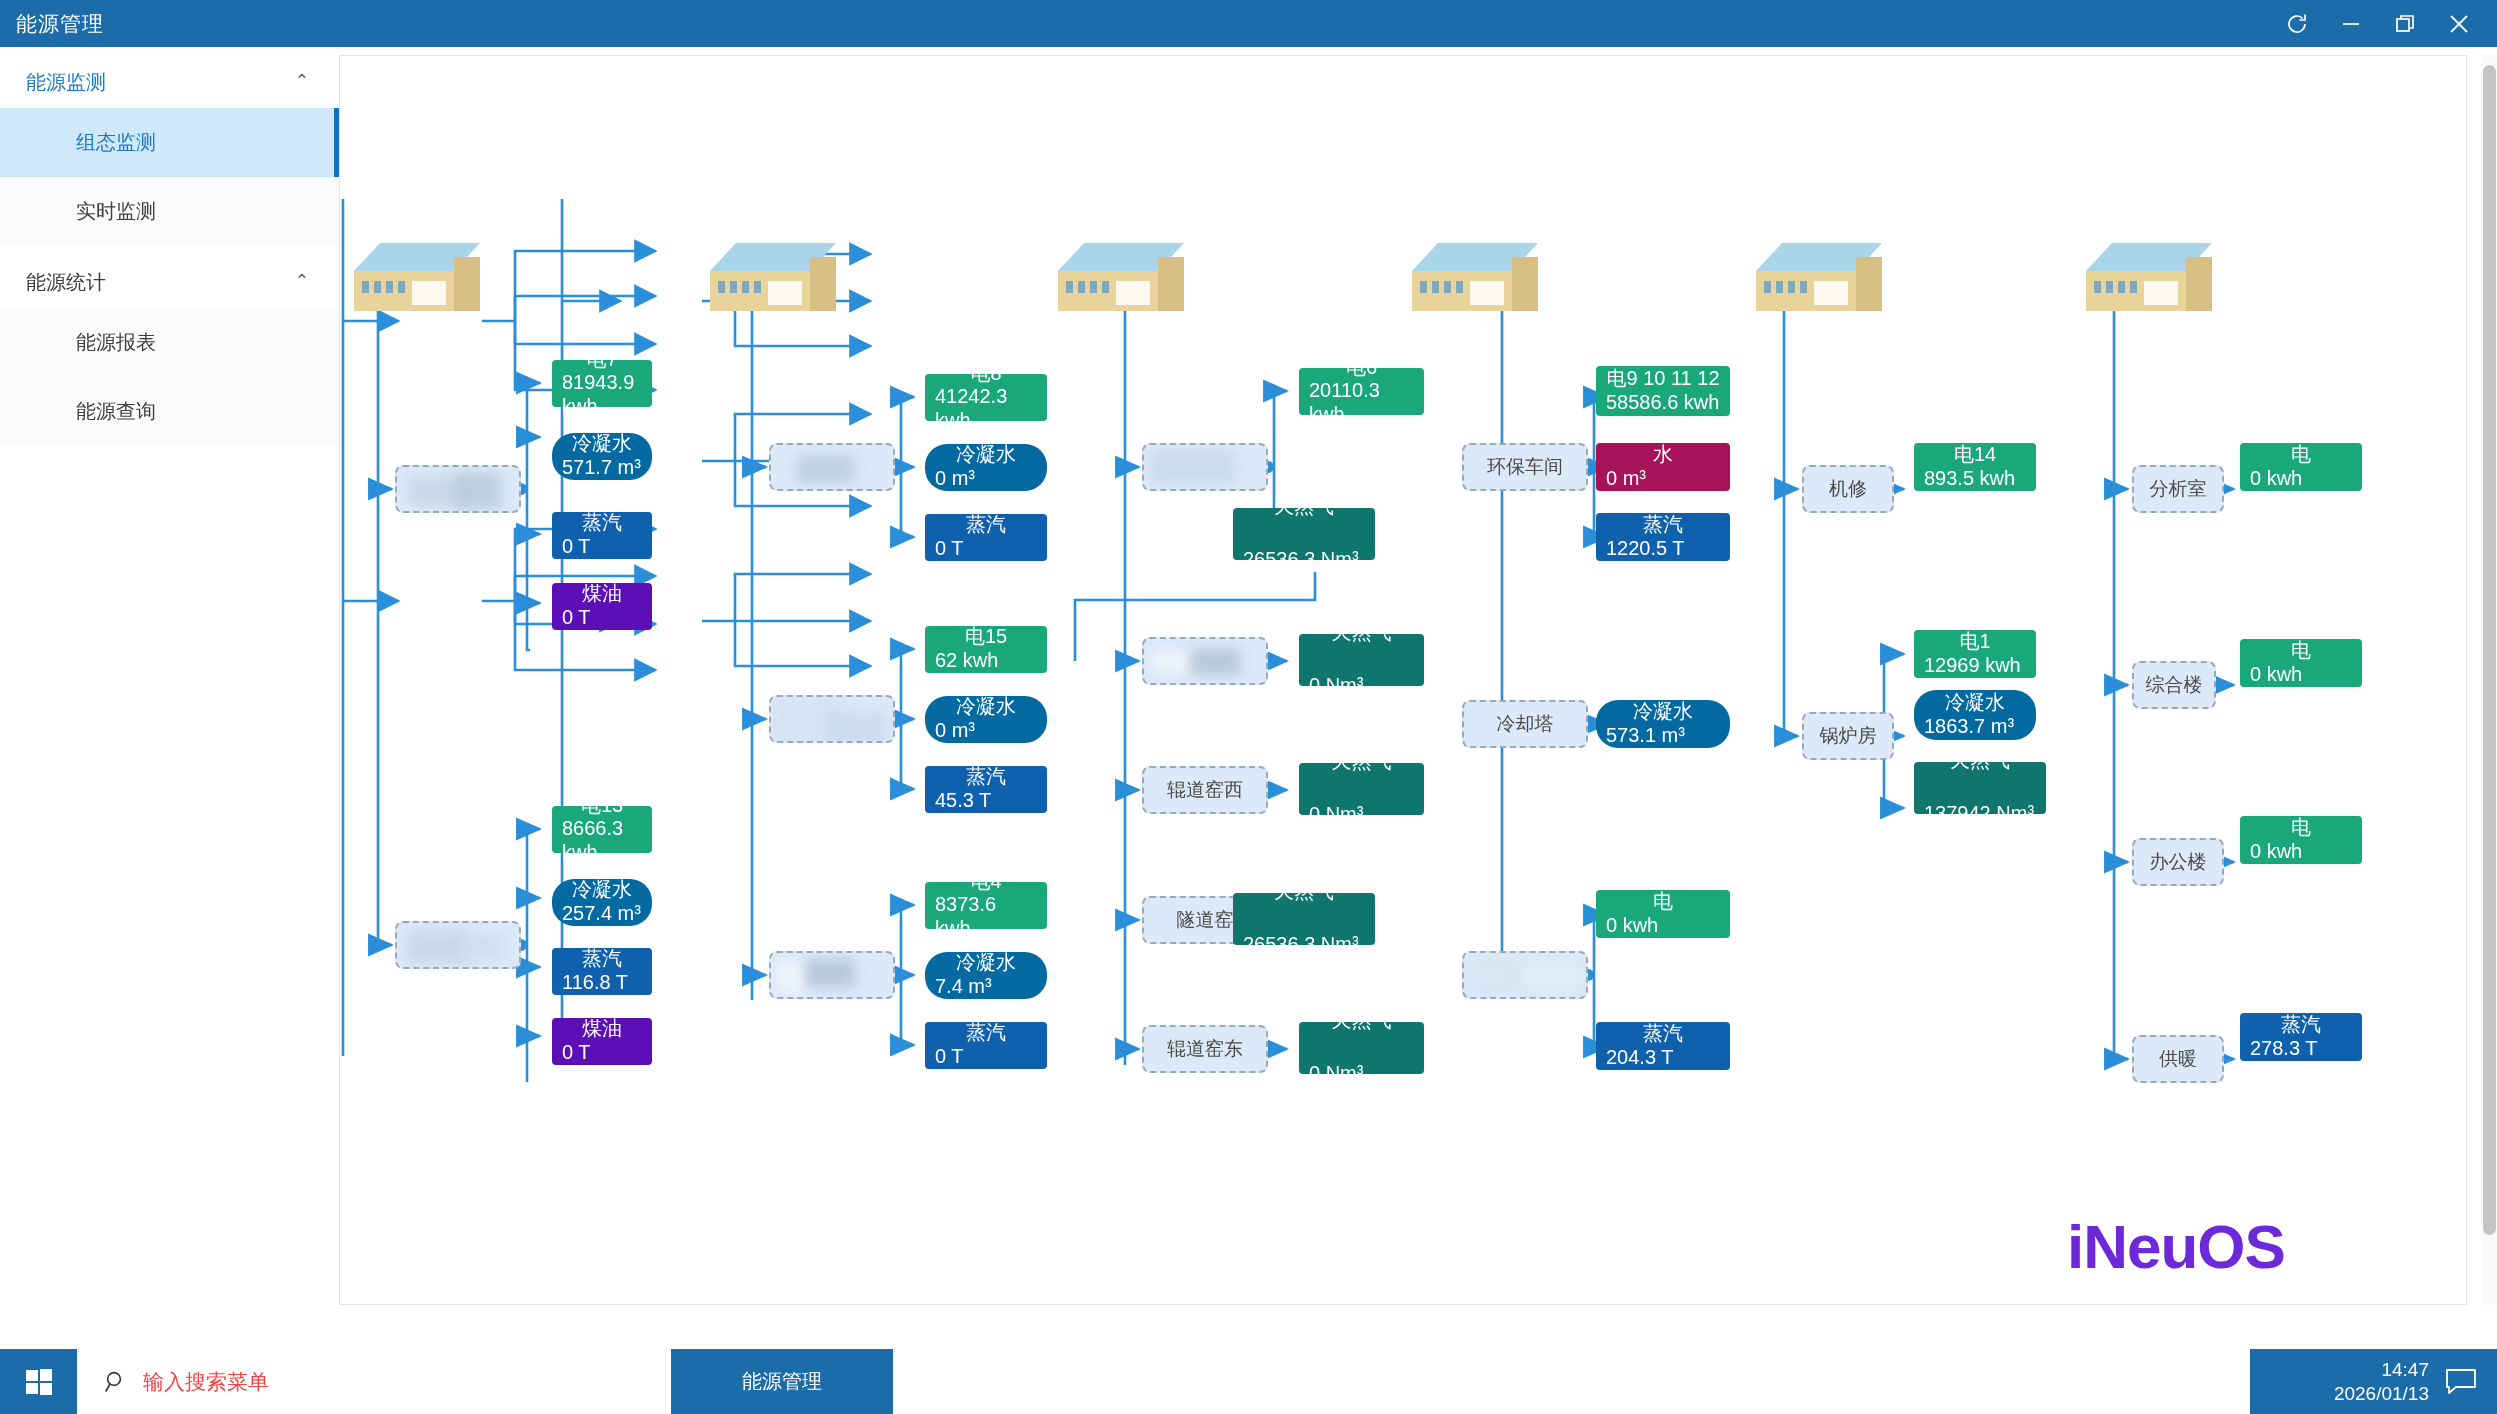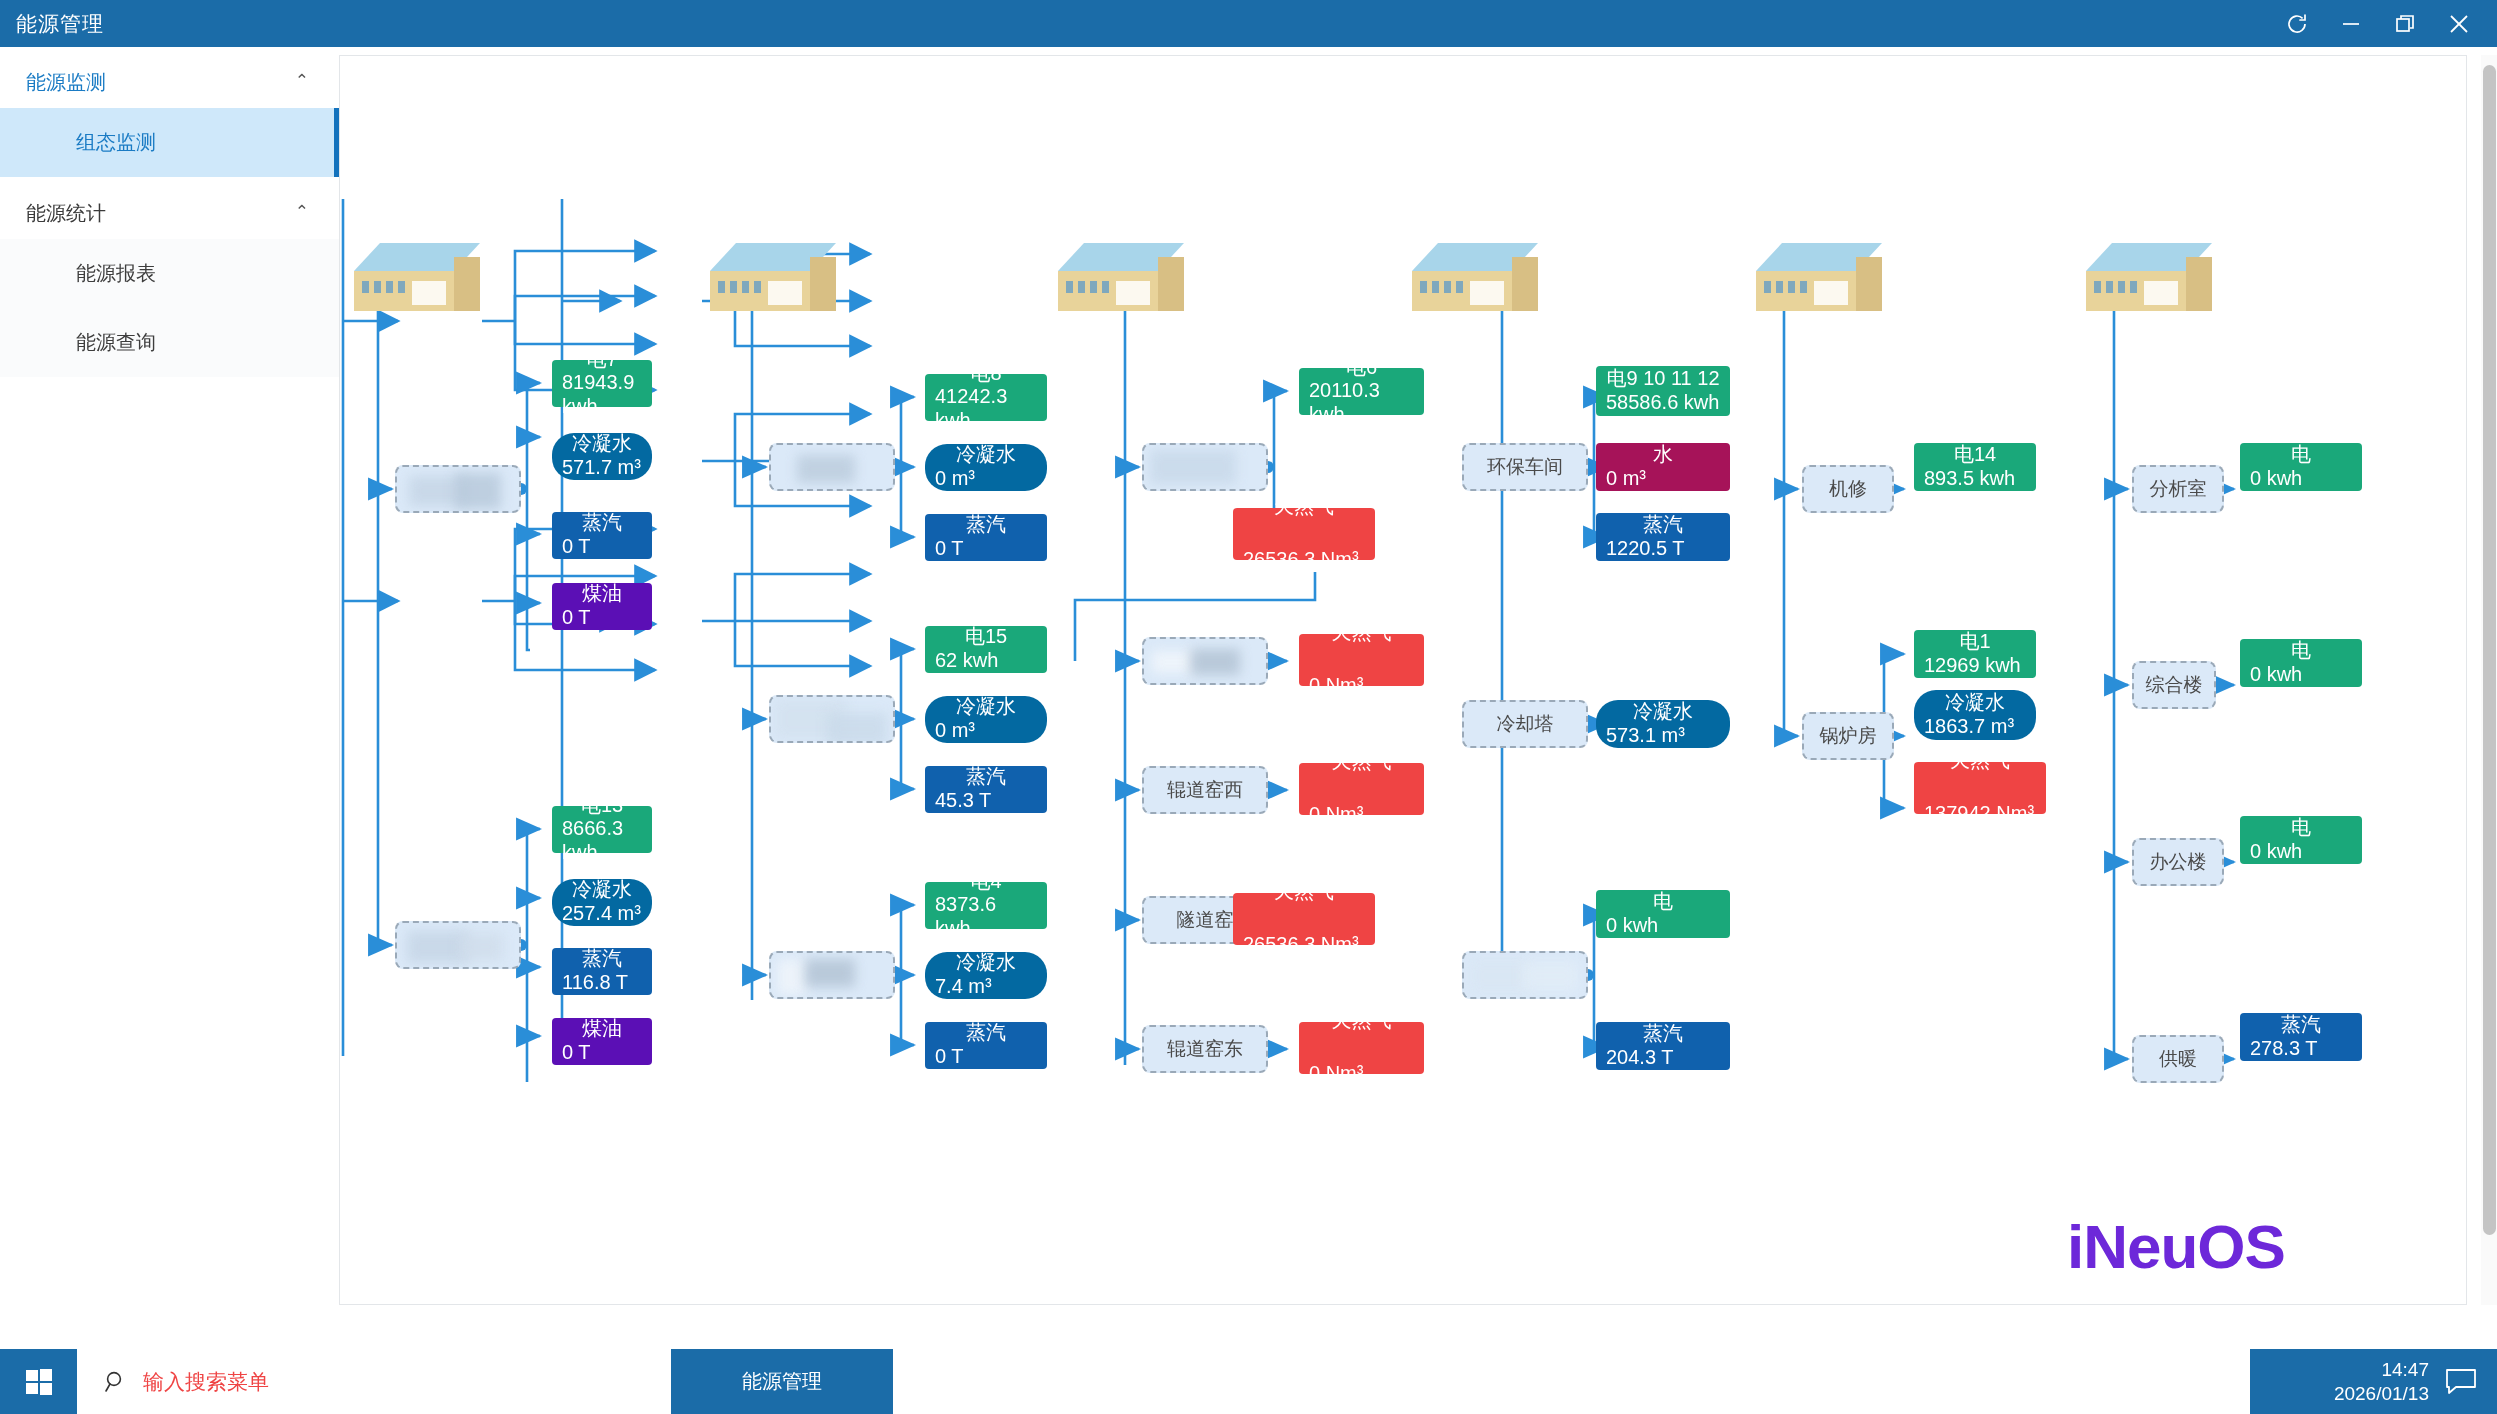--- a/index.html
+++ b/index.html
@@ -78,21 +78,21 @@
     padding: 2px 10px 3px 10px;
     font-size: 20px; line-height: 1.18;
   }
   .node .n-title { text-align: center; font-weight: 400; }
   .node .n-val   { text-align: left; }
   .c-green  { background: #1aa87a; }
   .c-amber  { background: #0369a1; border-radius: 22px; }
   .c-blue   { background: #1061ad; }
   .c-purple { background: #5b0fb5; }
   .c-magenta{ background: #a61359; }
-  .c-violet { background: #ef4444; gap: 29px; }
+  .c-violet { background: #0f766e; gap: 29px; }
 
   .proc {
     position: absolute;
     background: #dbe9f8;
     border: 2px dashed #9aa9b8;
     border-radius: 8px;
     display: flex; align-items: center; justify-content: center;
     color: #4a4a4a; font-size: 19px;
   }
   .proc.blurred { color: transparent; overflow: hidden; }
@@ -162,20 +162,23 @@
     </div>
   </div>
 
   <div class="sidebar">
     <div class="grp-head first">
       <span>能源监测</span>
       <span class="chev">⌃</span>
     </div>
     <div class="sub active">
       <span>组态监测</span>
+    </div>
+    <div class="sub">
+      <span>实时监测</span>
     </div>
 
     <div class="grp-head second">
       <span>能源统计</span>
       <span class="chev">⌃</span>
     </div>
     <div class="sub">
       <span>能源报表</span>
     </div>
     <div class="sub">

